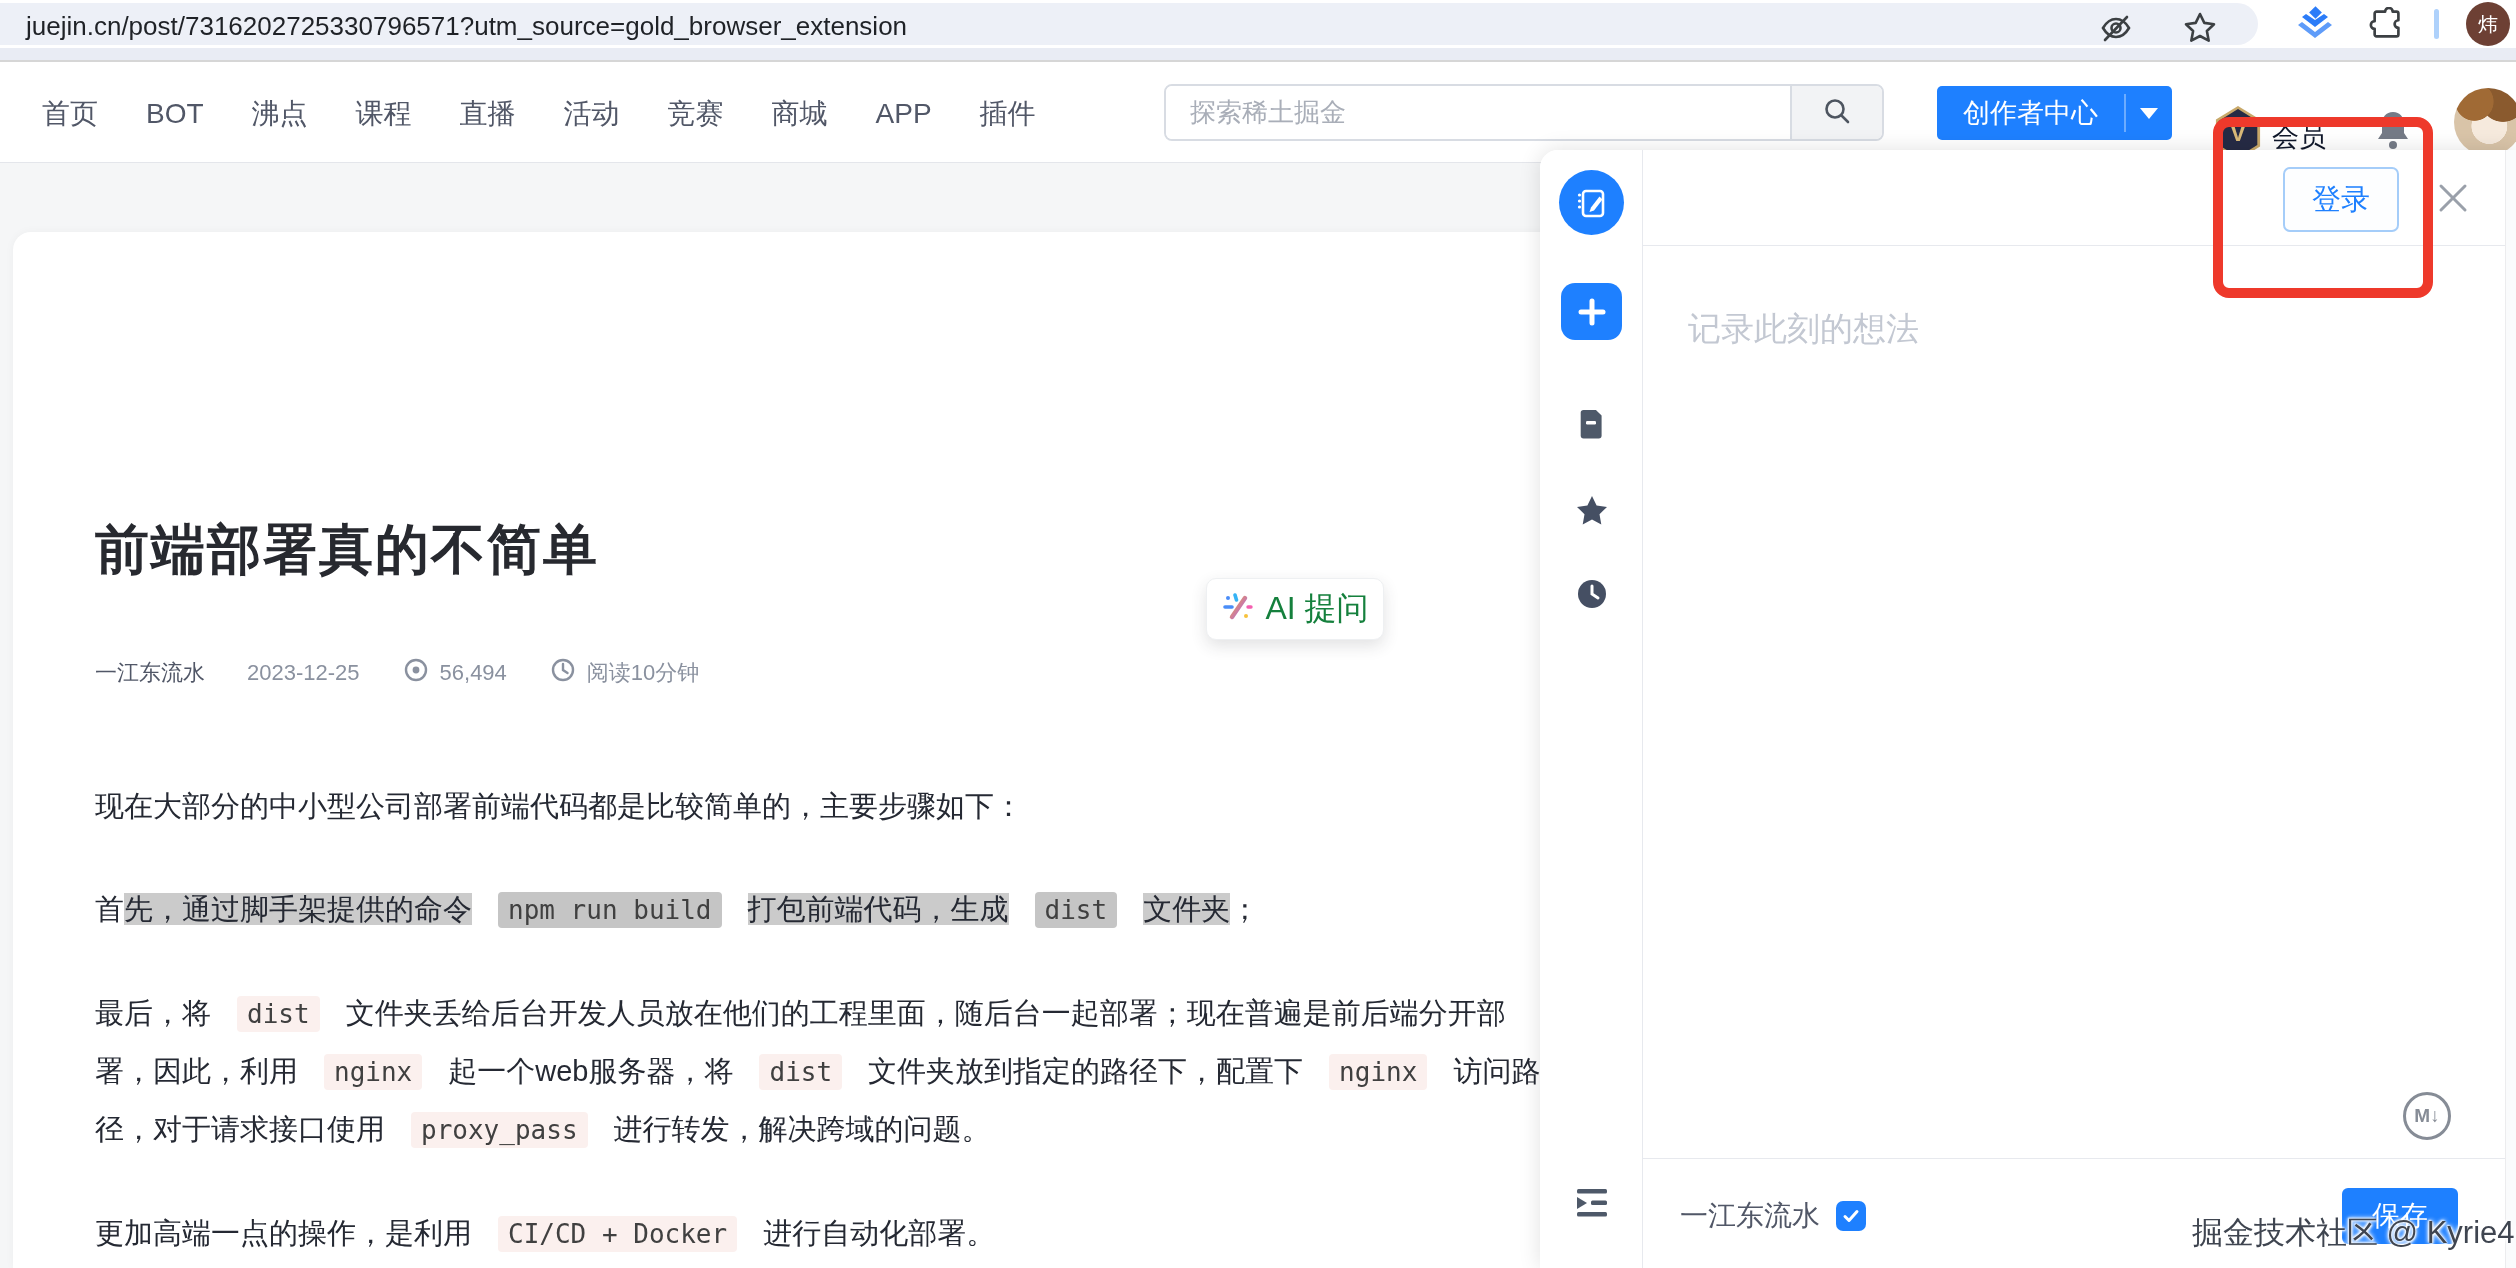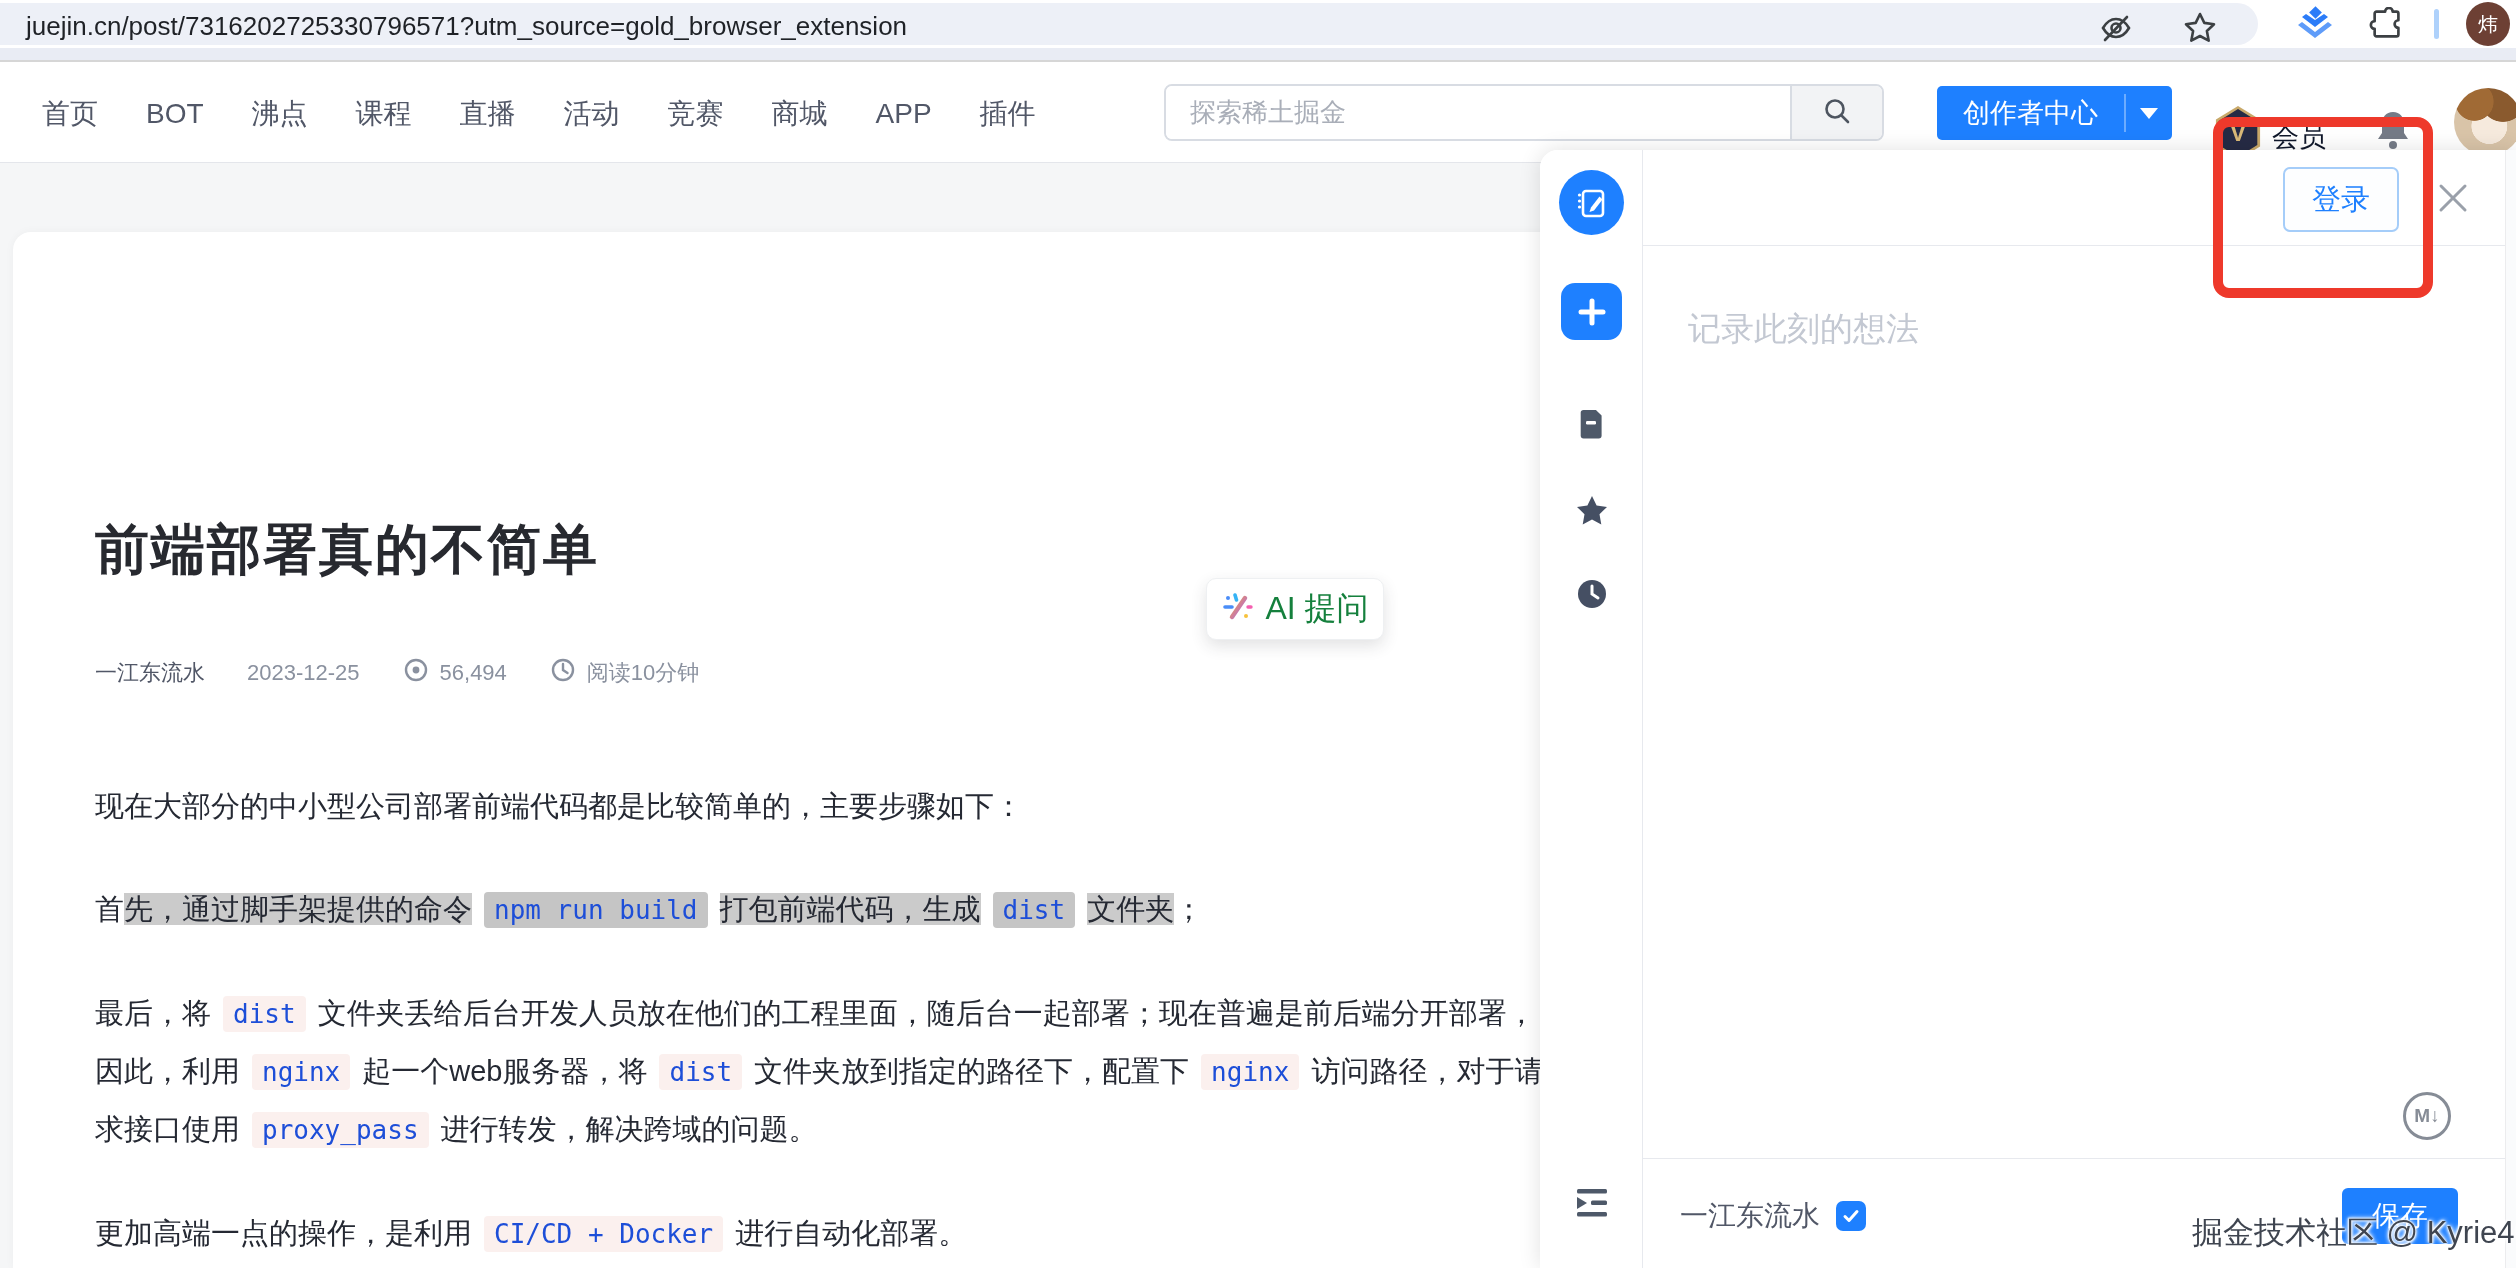--- a/index.html
+++ b/index.html
@@ -43,21 +43,21 @@
 
   
   #page-bg { left:0; top:163px; width:2516px; height:1105px; background:#f5f6f7; }
   #article-card { left:13px; top:232px; width:2503px; height:1036px; background:#fff; border-radius:18px 0 0 0; box-shadow:0 0 10px rgba(0,0,0,0.04);text-decoration:underline; }
   #article-title { left:82px; top:282px; font-size:54px; font-weight:700; color:#27292f; letter-spacing:2px; }
   #article-meta { left:82px; top:424px; display:flex; align-items:center; gap:42px; font-size:22px; color:#8a919f; }
   #meta-author { color:#515767; }
   .meta-group { display:flex; align-items:center; gap:10px; }
   #article-body { left:82px; top:546px; width:1458px; font-size:29px; line-height:57px; color:#252933; }
   .para { margin-bottom:46px; }
-  .code-chip { font-family:"DejaVu Sans Mono", monospace; font-size:26px; color:#1d4ed8; background:#fbf0ee; padding:3px 10px; border-radius:4px; margin:0 12px; white-space:nowrap; }
+  .code-chip { font-family:"DejaVu Sans Mono", monospace; font-size:26px; color:#404040; background:#fbf0ee; padding:3px 10px; border-radius:4px; margin:0 26px; white-space:nowrap; }
   .sel { background:#cbcbcb; }
   .code-chip.sel { background:#c5c5c5; }
 
   
   #ai-ask-btn { left:1206px; top:578px; width:178px; height:62px; background:#fff; border:1px solid #eef0f2; border-radius:10px; box-shadow:0 6px 16px rgba(50,50,60,0.14); display:flex; align-items:center; justify-content:center; gap:10px; z-index:5; }
   #ai-ask-label { font-size:32px; color:#15803d; white-space:nowrap; }
 
   
   #side-panel { left:1540px; top:150px; width:976px; height:1118px; background:#fff; border-radius:18px 0 0 0; box-shadow:0 0 22px rgba(0,0,0,0.12); z-index:20; }
   #panel-rail { left:0; top:0; width:103px; height:1118px; border-right:1px solid #e7e9ee; border-radius:18px 0 0 0; background:#fff; }

